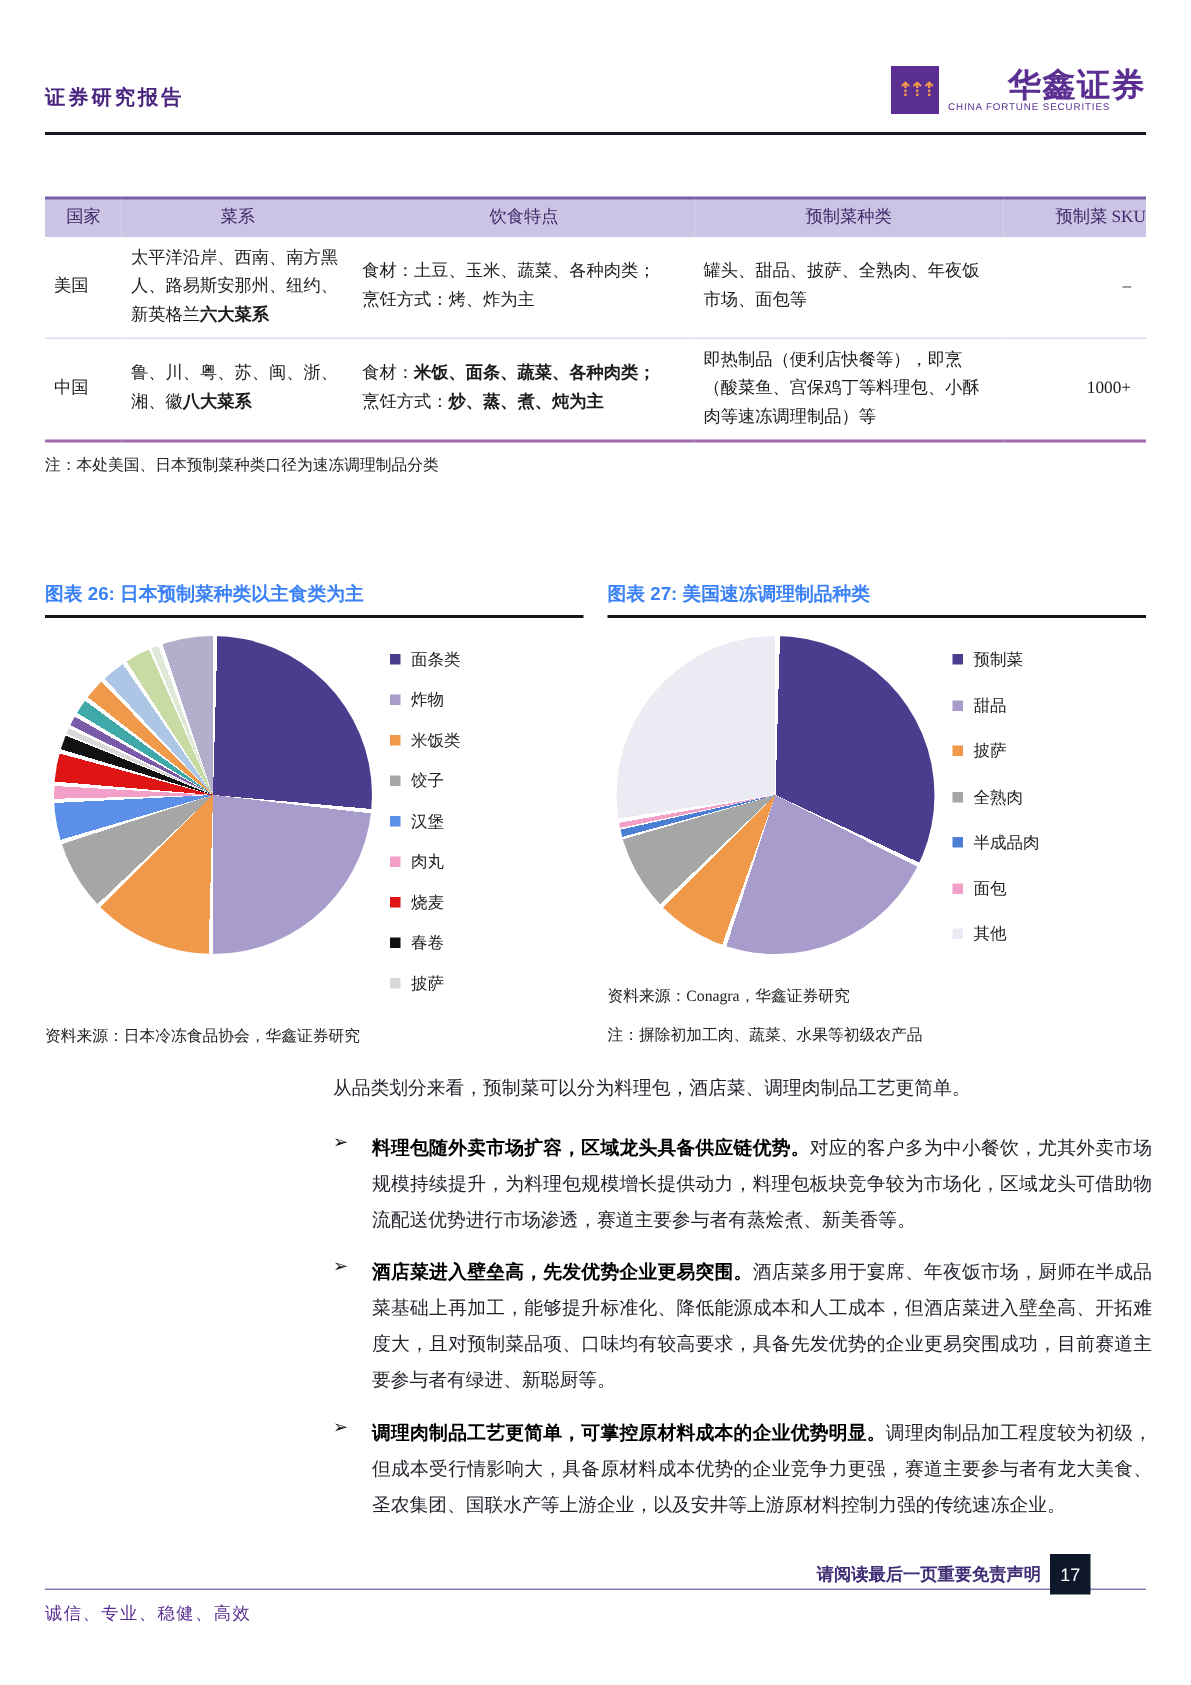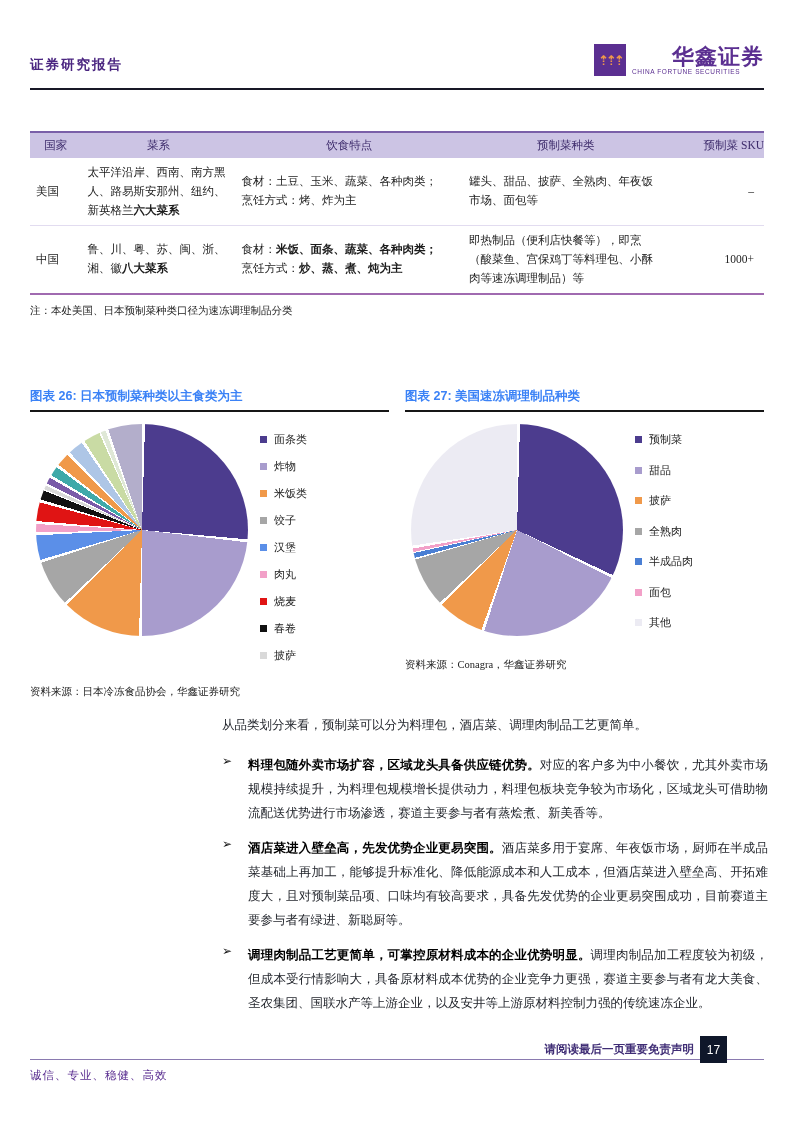--- a/index.html
+++ b/index.html
@@ -192,20 +192,21 @@
               <span class="swatch" style="background: rgb(242, 160, 200);"></span>
               <span>面包</span>
             </div>
             <div class="legend-item">
               <span class="swatch" style="background: rgb(236, 235, 243);"></span>
               <span>其他</span>
             </div>
           </div>
       </div>
       <div class="source">资料来源：Conagra，华鑫证券研究</div>
+      <div class="source">注：摒除初加工肉、蔬菜、水果等初级农产品</div>
     </div>
   </div>
 
   <div class="section-body">
     <div class="intro">从品类划分来看，预制菜可以分为料理包，酒店菜、调理肉制品工艺更简单。</div>
     <div>
         <div class="bullet">
           <span class="marker">➢</span>
           <div class="bullet-text"><b>料理包随外卖市场扩容，区域龙头具备供应链优势。</b>对应的客户多为中小餐饮，尤其外卖市场规模持续提升，为料理包规模增长提供动力，料理包板块竞争较为市场化，区域龙头可借助物流配送优势进行市场渗透，赛道主要参与者有蒸烩煮、新美香等。</div>
         </div>

